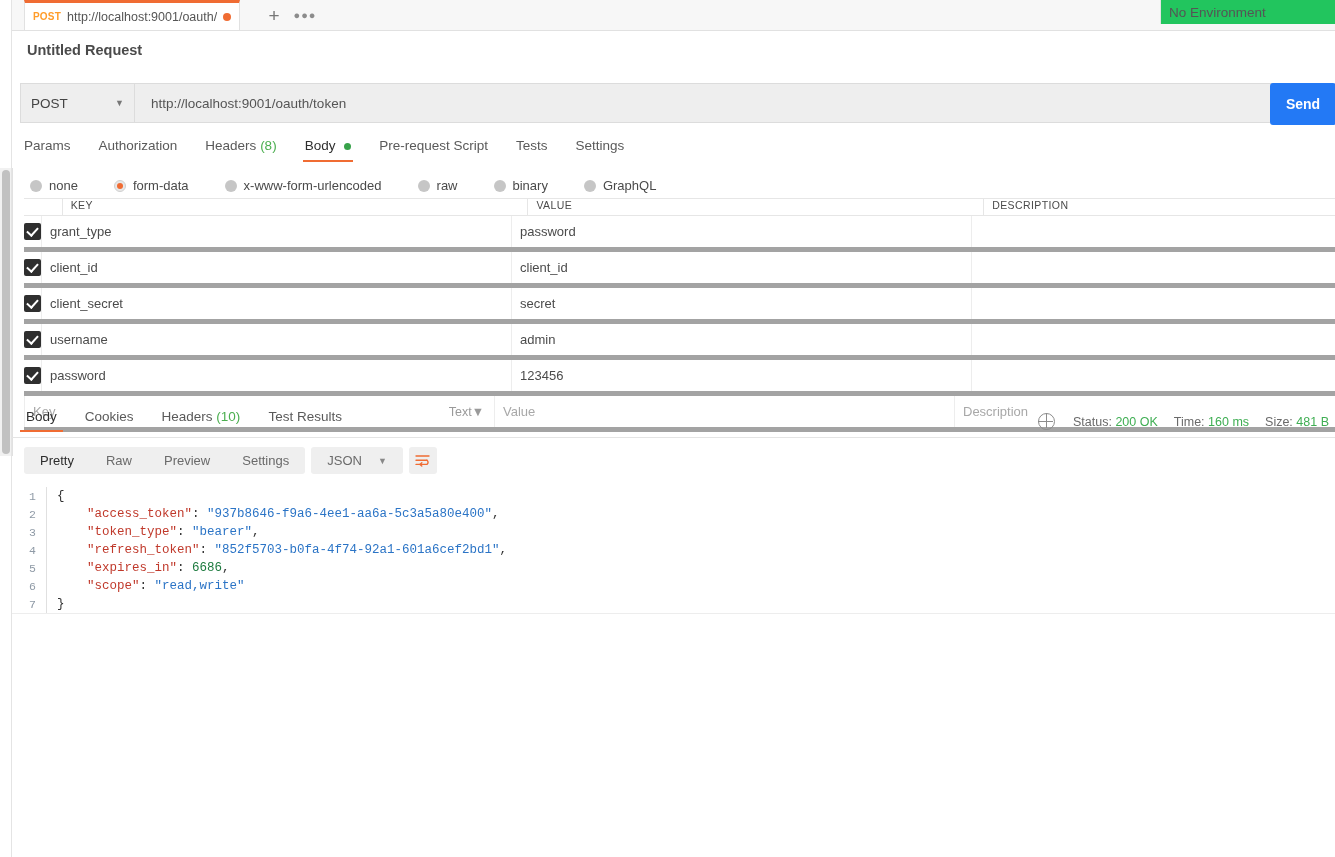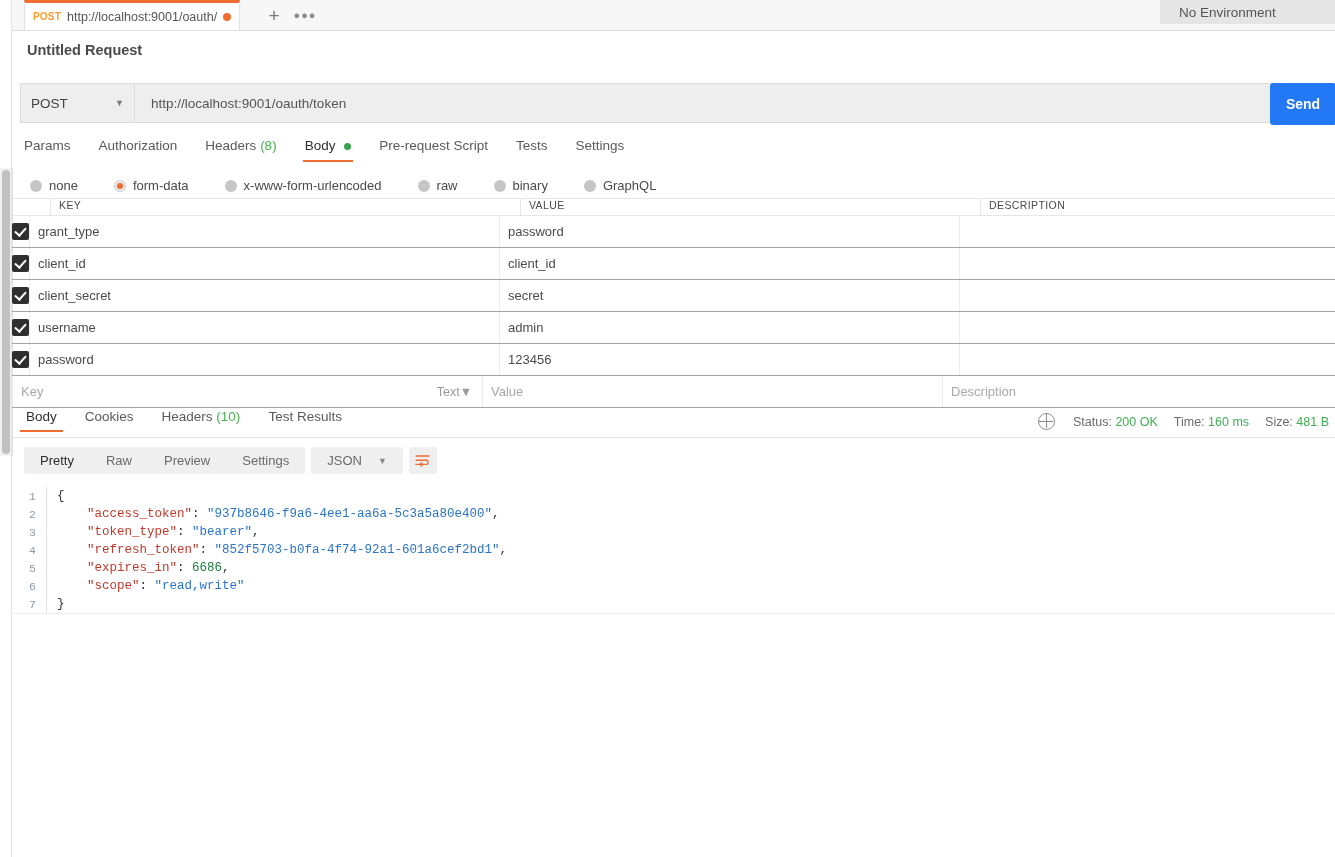--- a/index.html
+++ b/index.html
@@ -87,24 +87,24 @@
   .tab-dots {
     position: absolute;
     left: 278px; top: 0; height: 30px; width: 30px;
     display: flex; align-items: center; justify-content: center;
     color: #8c8c8c; font-size: 11px; letter-spacing: 1px;
   }
   .env-box {
     position: absolute;
     right: 0; top: 0;
     width: 175px; height: 24px;
-    background: #e5e5e5;
+    background: #22c55e;
     border-left: 1px solid #e4e4e4;
     display: flex; align-items: center;
-    padding-left: 18px;
+    padding-left: 8px;
     box-sizing: border-box;
     color: #555;
     font-size: 13.5px;
   }
 
   
   .req-title {
     position: absolute;
     left: 27px; top: 42px;
     font-size: 14.5px;
@@ -219,21 +219,21 @@
     position: absolute;
     left: 2px; top: 2px;
     width: 6px; height: 6px;
     border-radius: 50%;
     background: #f06c33;
   }
 
   
   .kv-wrap {
     position: absolute;
-    left: 12px; top: 198px;
+    left: 24px; top: 198px;
     right: 0;
     border-top: 1px solid #e6e6e6;
   }
   .kv-head {
     display: flex;
     height: 16px;
     align-items: flex-end;
     font-size: 10.5px;
     color: #4a4a4a;
     letter-spacing: .4px;
@@ -242,21 +242,21 @@
   }
   .kv-head .c { border-left: 1px solid #e6e6e6; padding-left: 8px; box-sizing: border-box; height: 16px; }
   .kv-head .c0 { width: 38px; border-left: none; }
   .c-key  { width: 470px; }
   .c-val  { width: 460px; }
   .c-desc { width: 355px; }
 
   .kv-row {
     display: flex;
     height: 31px;
-    border-bottom: 1px solid #a3a3a3;
+    border-bottom: 5px solid #a3a3a3;
     align-items: flex-start;
     font-size: 13px;
     color: #4b4b4b;
   }
   .kv-row .cell {
     height: 31px;
     display: flex; align-items: center;
     padding-left: 8px;
     box-sizing: border-box;
     border-left: 1px solid #ededed;

